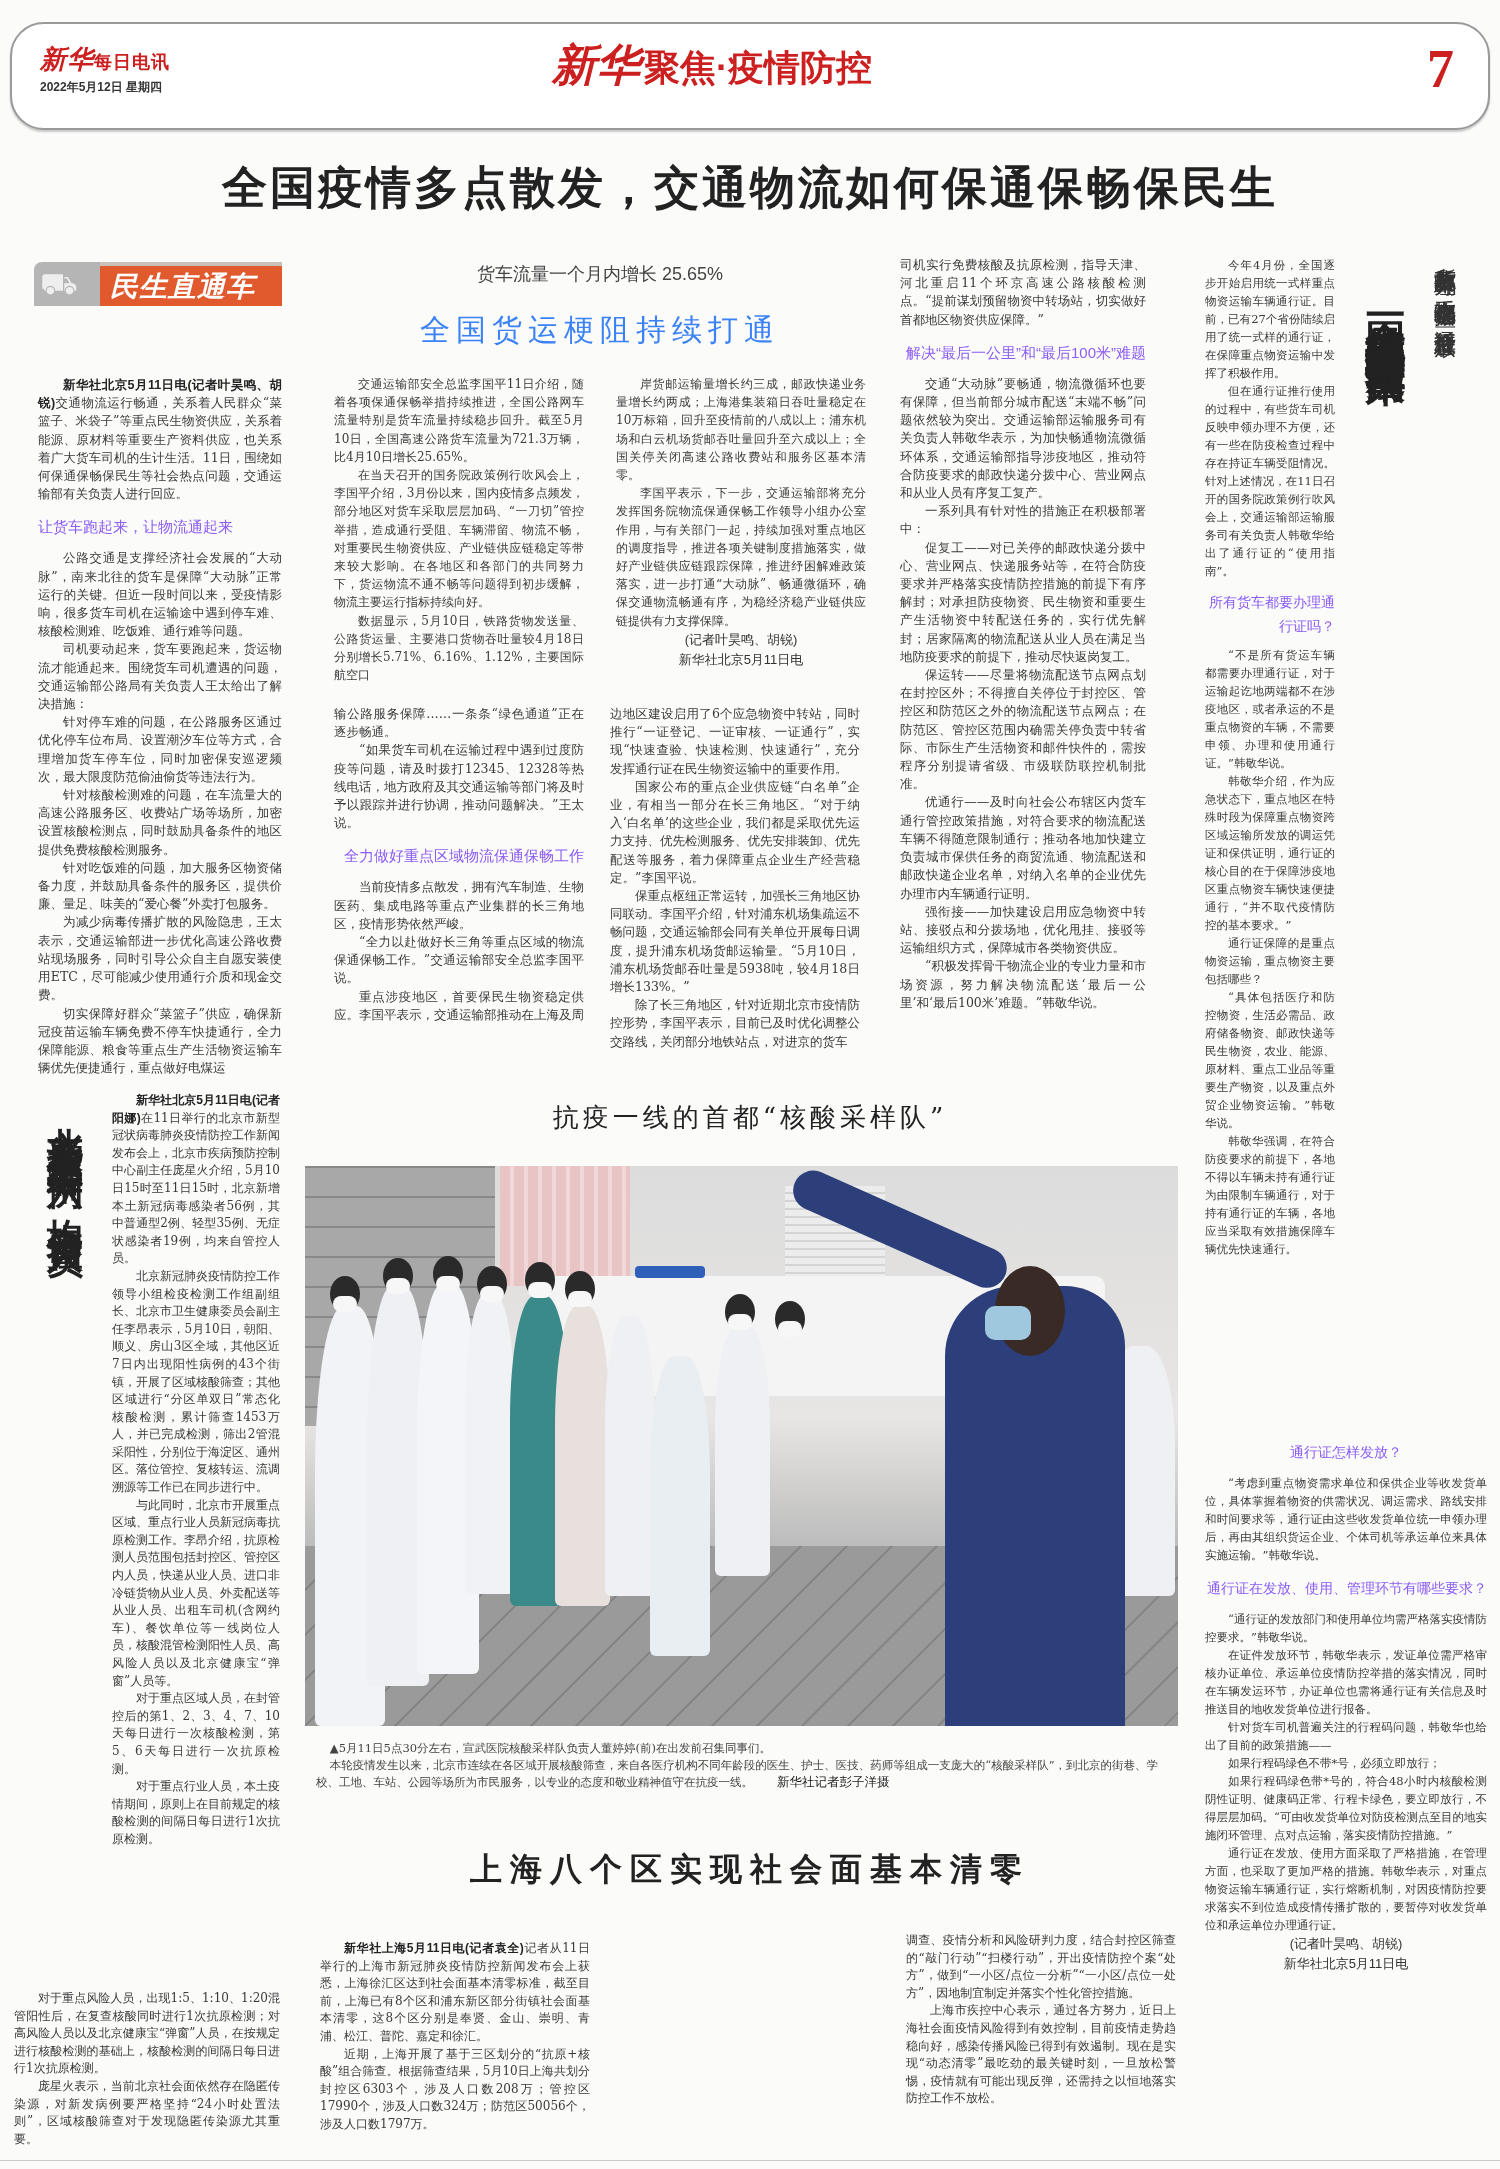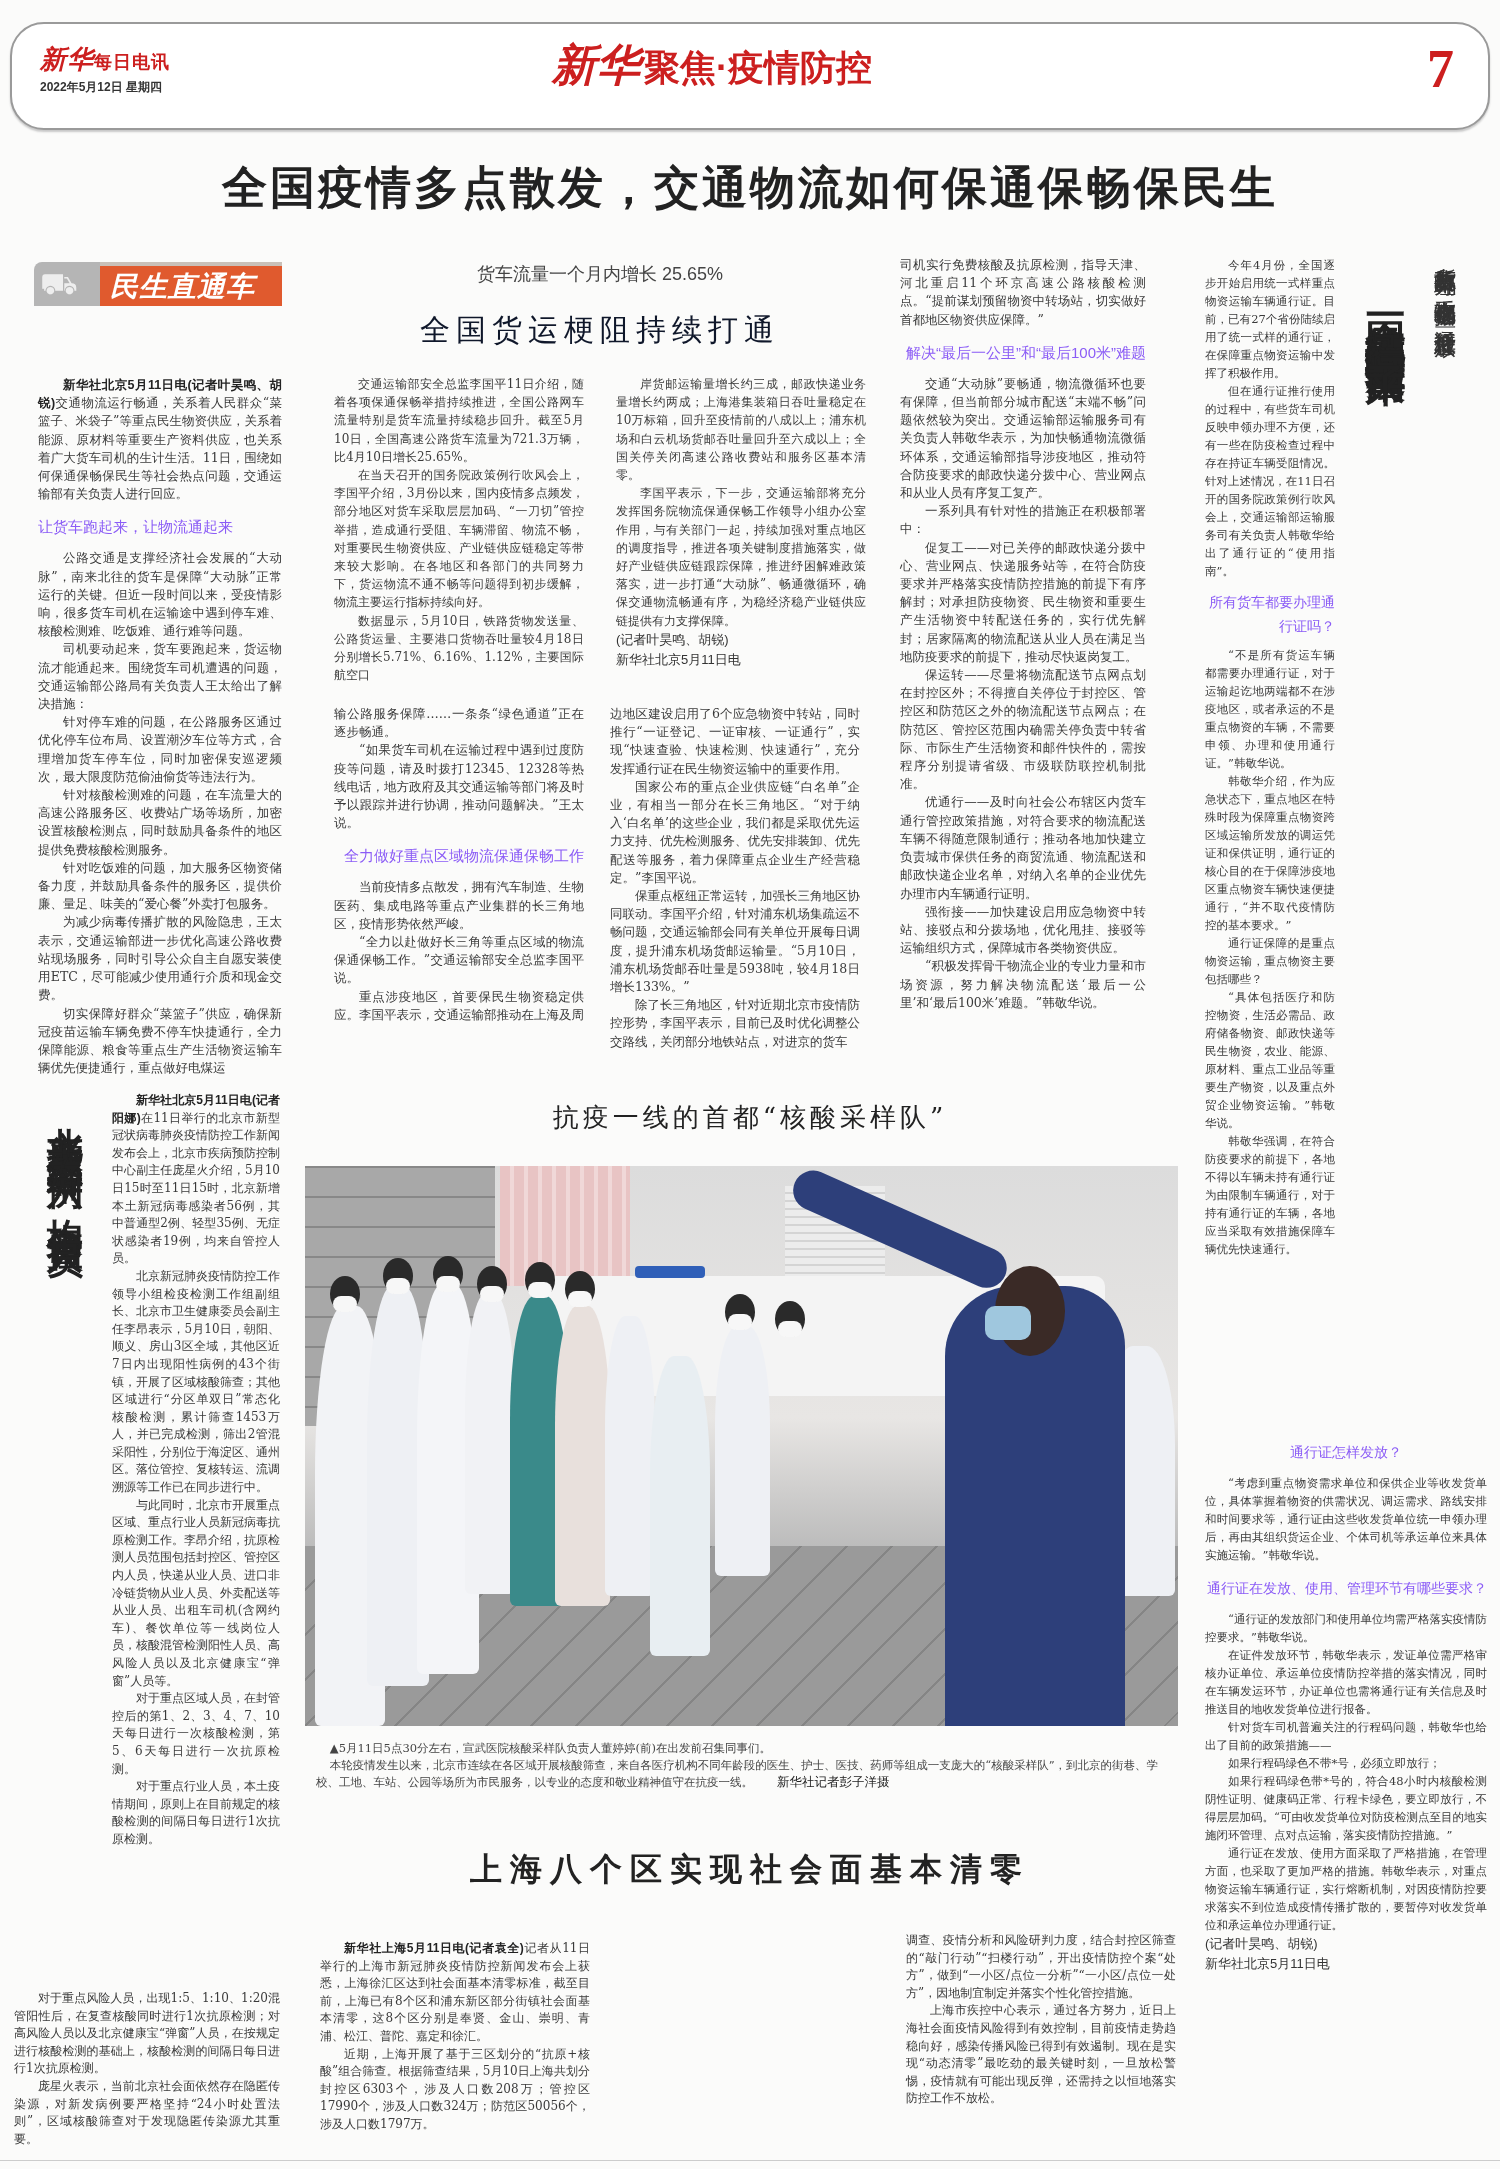--- a/index.html
+++ b/index.html
@@ -24,24 +24,24 @@
   .banner .grey { position: absolute; left: 0; top: 6px; width: 70px; height: 44px; background: #b5b5b5; border-radius: 8px 0 0 0; }
   .banner .truck { position: absolute; left: 6px; top: 10px; font-size: 30px; color: #eee; font-family: "DejaVu Sans", sans-serif; }
   .banner .red { position: absolute; left: 66px; top: 6px; width: 182px; height: 44px; background: #e05a2e; border-top: 4px solid #c9c0b8; color: #fff; font-family: "Liberation Sans", sans-serif; font-weight: bold; font-style: italic; font-size: 28px; padding: 2px 0 0 10px; letter-spacing: 1px; }
 
   
   .col { position: absolute; font-size: 12.5px; line-height: 18.2px; text-align: justify; color: #3a3a3a; }
   .col p { text-indent: 2em; }
   .col p.lead-bold strong { font-family: "Liberation Sans", sans-serif; font-weight: bold; color: #222; }
   .sub-hd { font-family: "Liberation Sans", sans-serif; font-weight: normal; font-size: 15px; color: #8b5cf6; line-height: 28px; margin: 10px 0 8px 0; text-indent: 0 !important; }
   .sub-hd.right { text-align: right; }
-  .byline { text-align: left; font-family: "Liberation Sans", sans-serif; font-size: 13px; color: #333; text-indent: 0 !important; line-height: 20px; }
+  .byline { text-align: center; font-family: "Liberation Sans", sans-serif; font-size: 13px; color: #333; text-indent: 0 !important; line-height: 20px; }
 
   .deck { position: absolute; left: 320px; top: 262px; width: 560px; text-align: center; font-family: "Liberation Sans", sans-serif; font-size: 18px; color: #444; }
-  .headline-2 { position: absolute; left: 320px; top: 310px; width: 560px; text-align: center; font-family: "DejaVu Serif", serif; font-size: 30px; color: #0f172a; letter-spacing: 6px; }
+  .headline-2 { position: absolute; left: 320px; top: 310px; width: 560px; text-align: center; font-family: "DejaVu Serif", serif; font-size: 30px; color: #3b82f6; letter-spacing: 6px; }
 
   
   .vhead { position: absolute; writing-mode: vertical-rl; font-family: "DejaVu Serif", serif; color: #222; }
   .vhead.big { left: 1362px; top: 288px; font-size: 40px; font-weight: bold; letter-spacing: 2px; line-height: 48px; }
   .vhead.small { left: 1430px; top: 250px; font-size: 22px; font-family: "Liberation Sans", sans-serif; letter-spacing: 1px; line-height: 30px; color: #333; }
   .vhead.beijing { left: 44px; top: 1098px; font-size: 36px; font-weight: bold; line-height: 44px; letter-spacing: 4px; }
 
   .headline-3 { position: absolute; left: 300px; top: 1100px; width: 900px; text-align: center; font-family: "DejaVu Serif", serif; font-size: 26px; color: #222; letter-spacing: 4px; }
   .headline-4 { position: absolute; left: 300px; top: 1848px; width: 900px; text-align: center; font-family: "DejaVu Serif", serif; font-weight: bold; font-size: 32px; color: #222; letter-spacing: 8px; }
 

